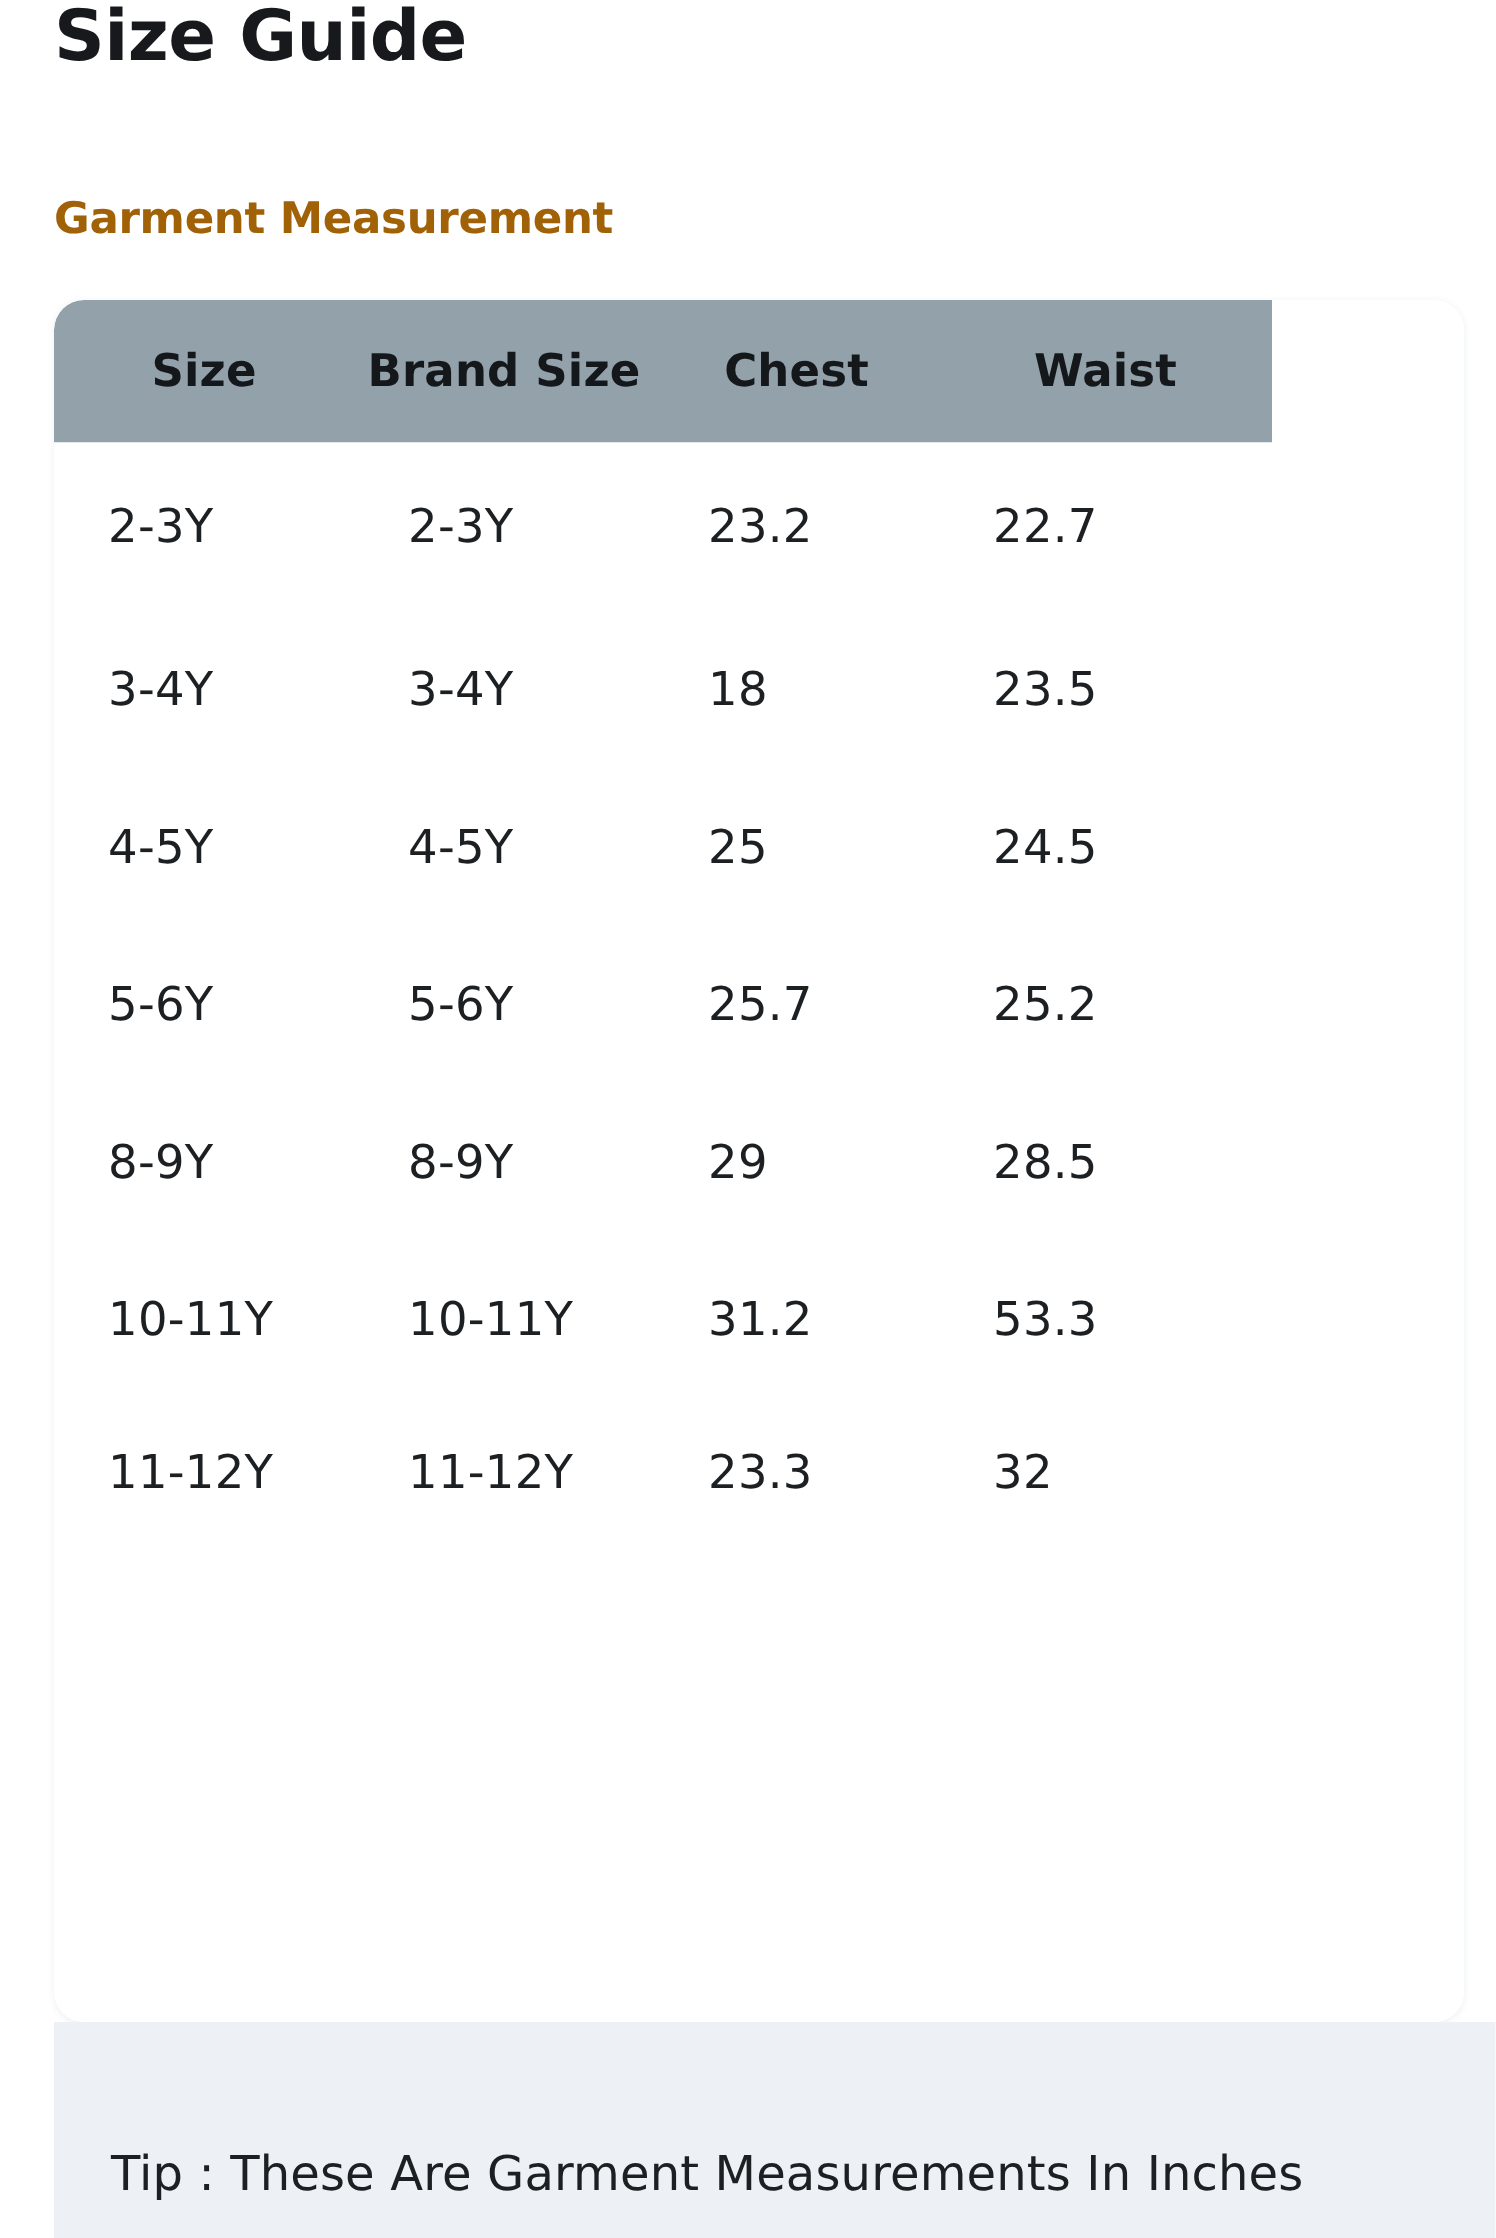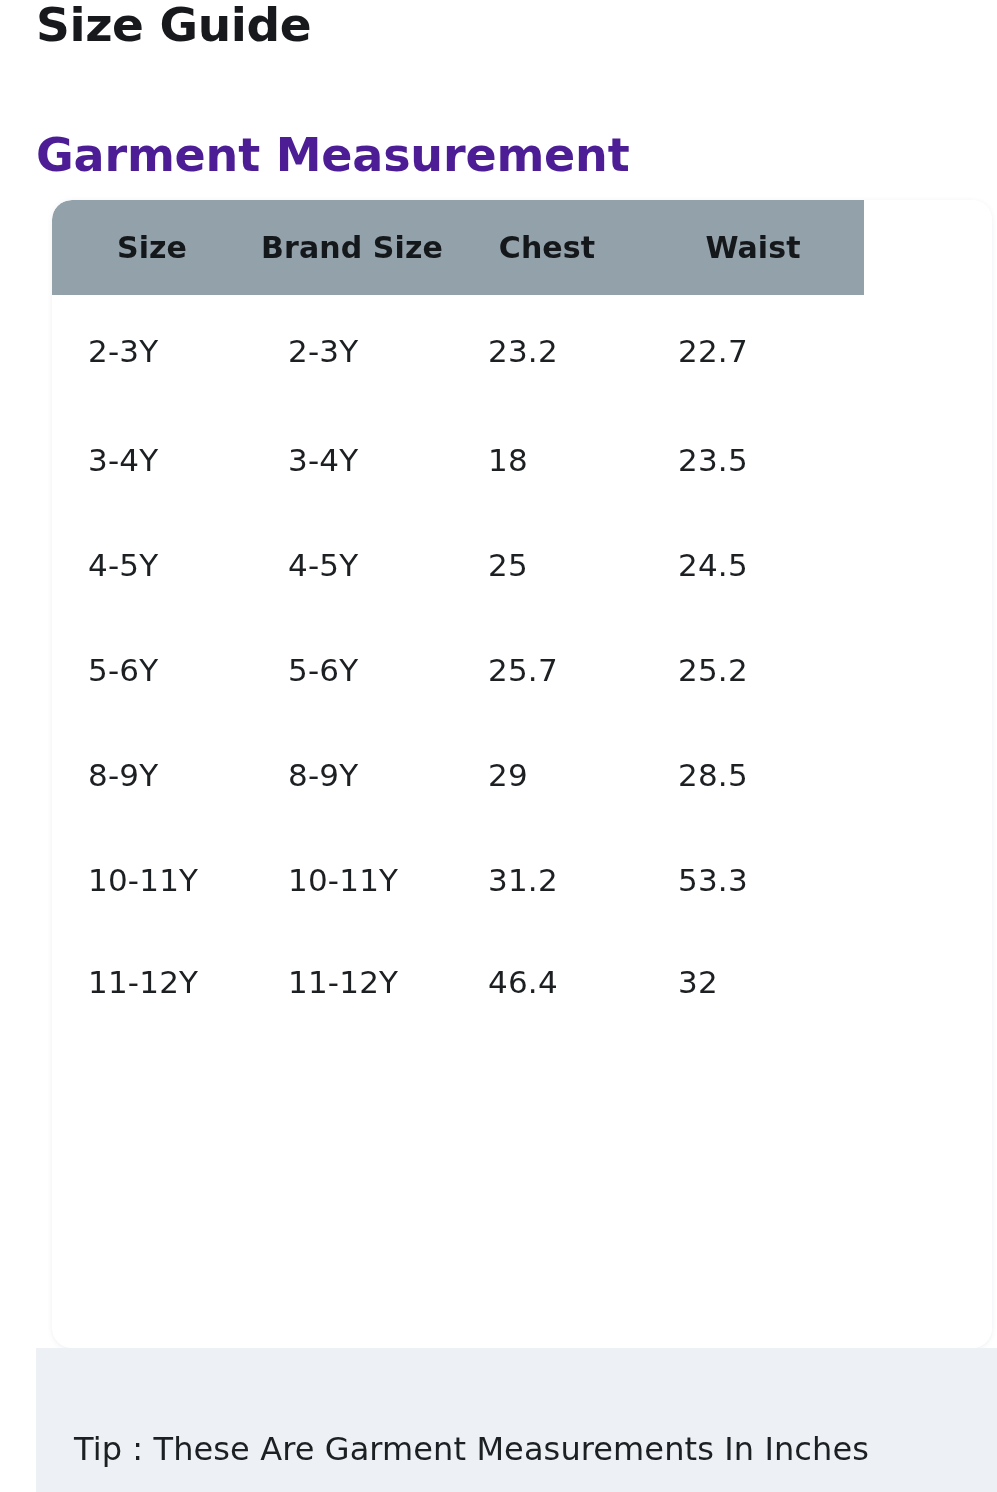--- a/index.html
+++ b/index.html
@@ -34,32 +34,32 @@
     letter-spacing: -0.4px;
     line-height: 1.15;
     color: #17191c;
     white-space: nowrap;
   }
 
   .section-title {
     position: absolute;
     left: 36px;
     top: 128px;
-    font-size: 46px;
+    font-size: 29px;
     font-weight: 700;
     letter-spacing: -0.2px;
     line-height: 1.2;
-    color: #4c1d95;
+    color: #a16207;
     white-space: nowrap;
   }
 
   
   .table-card {
     position: absolute;
-    left: 52px;
+    left: 36px;
     top: 200px;
     width: 940px;
     height: 1148px;
     background: #ffffff;
     border-radius: 20px 20px 20px 20px;
     box-shadow: 0 1px 5px rgba(80, 95, 115, 0.10);
     overflow: hidden;
   }
 
   .table-scroll {
@@ -208,21 +208,21 @@
           </tr>
           <tr>
             <td>10-11Y</td>
             <td>10-11Y</td>
             <td>31.2</td>
             <td>53.3</td>
           </tr>
           <tr>
             <td>11-12Y</td>
             <td>11-12Y</td>
-            <td>46.4</td>
+            <td>23.3</td>
             <td>32</td>
           </tr>
         </tbody>
       </table>
 
       <div class="overflow-ghost"></div>
     </div>
   </div>
 
   <div class="tip-band">

